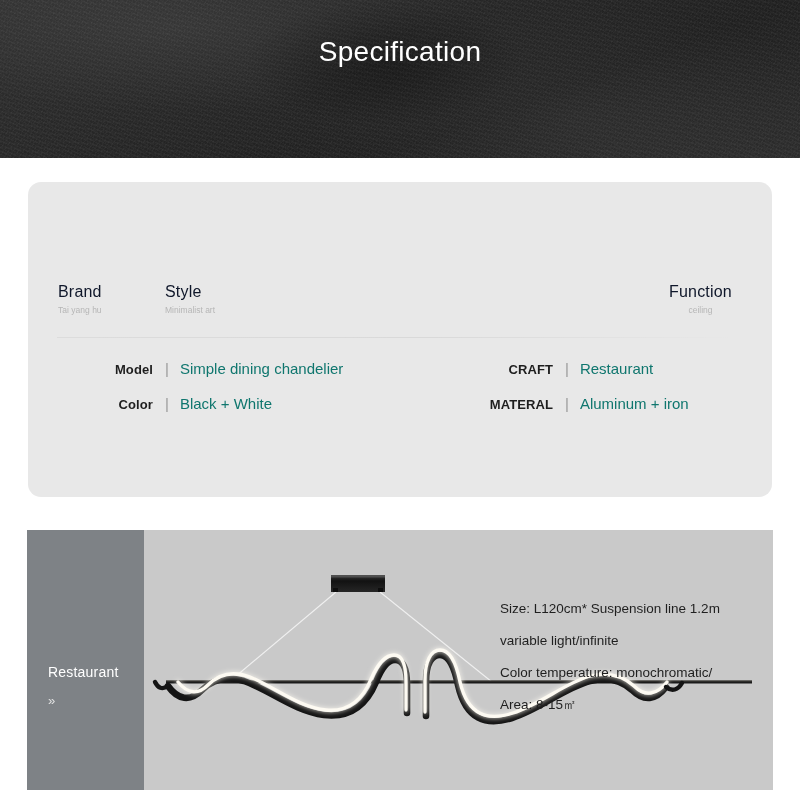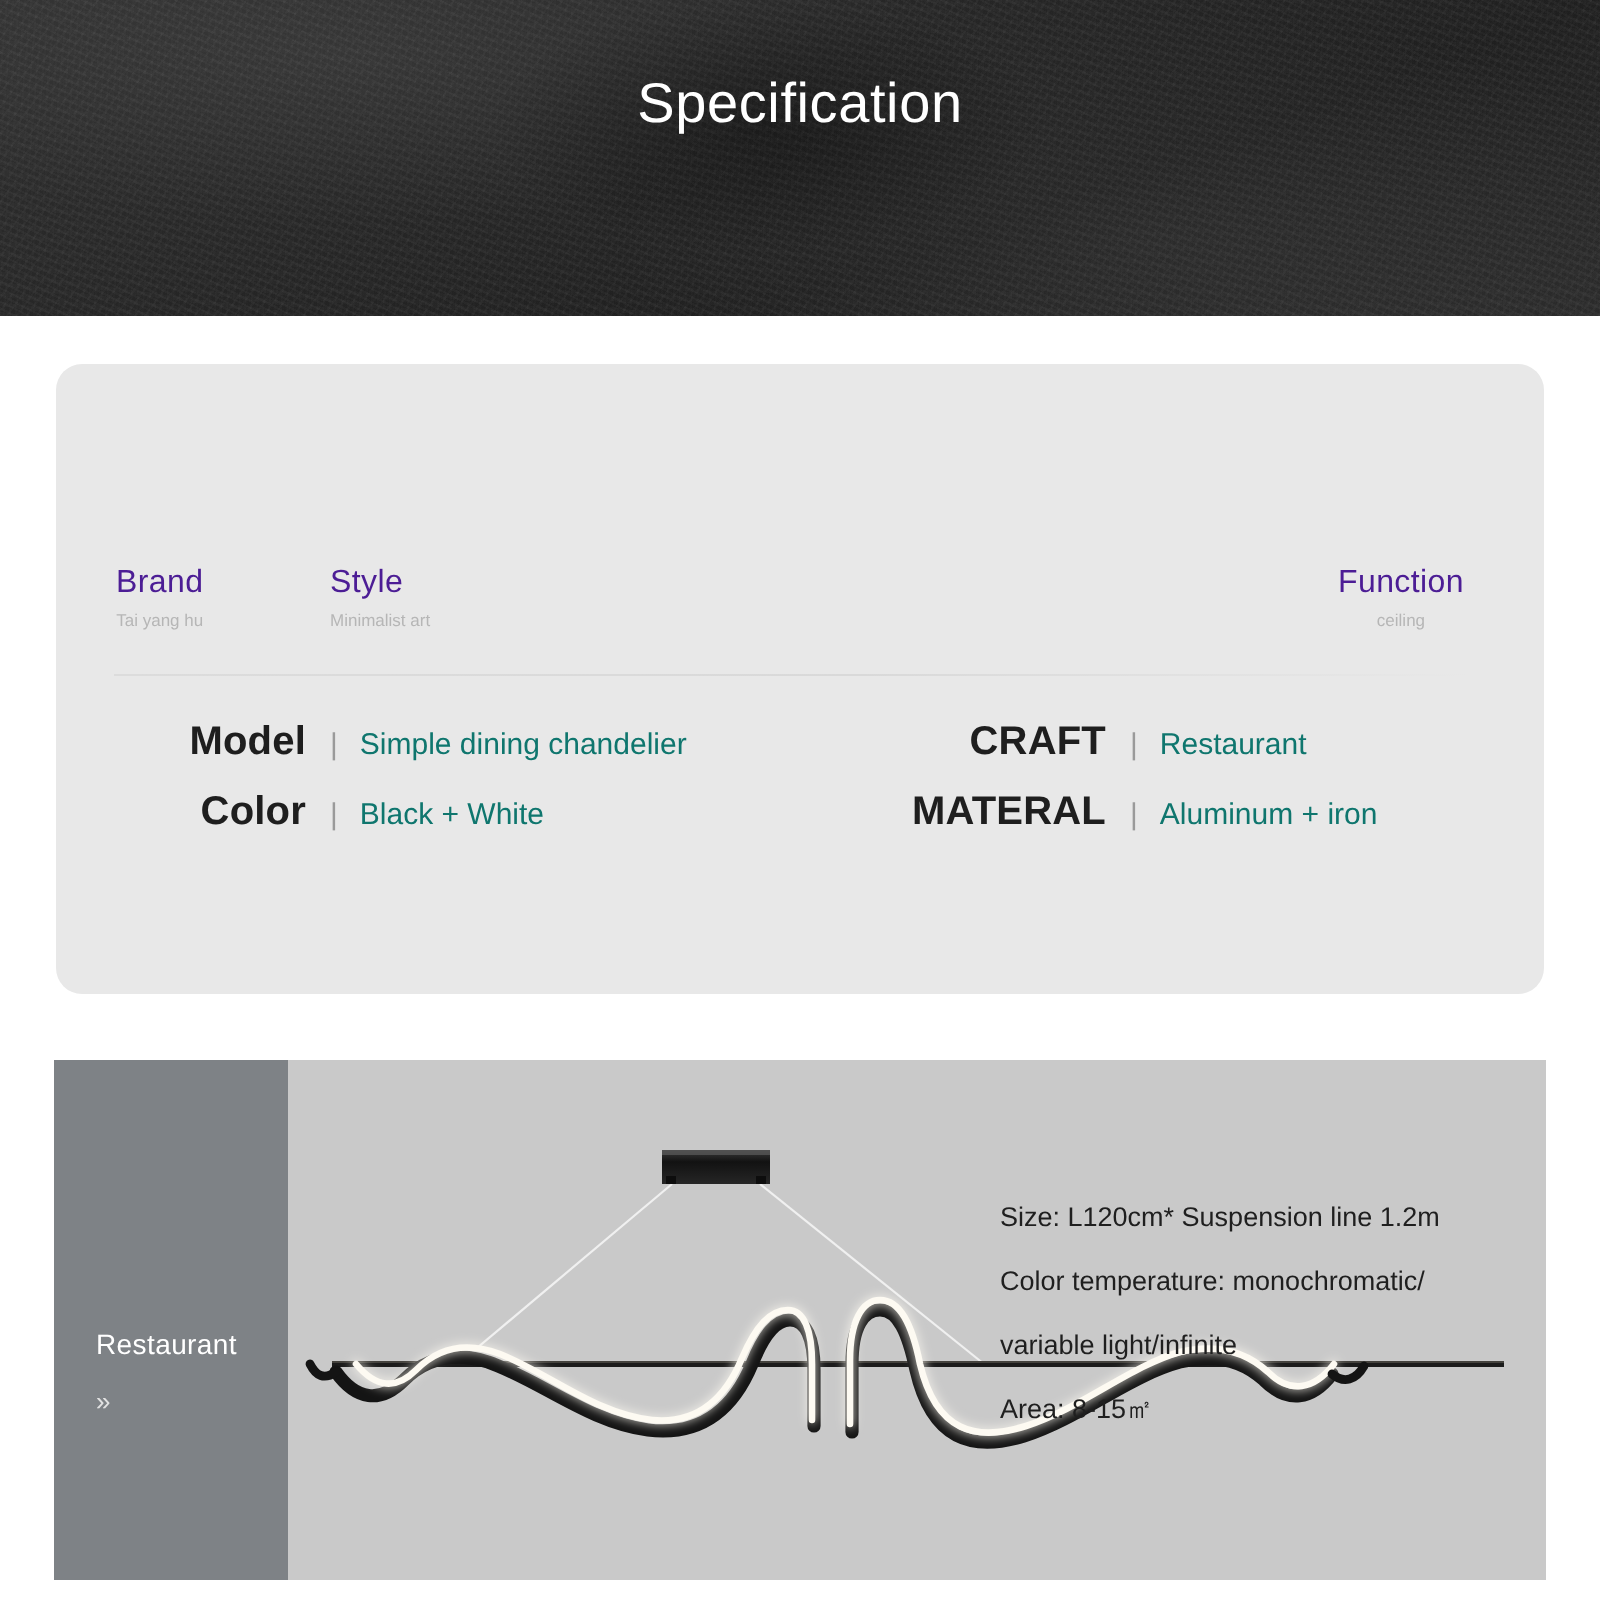--- a/index.html
+++ b/index.html
@@ -73,21 +73,21 @@
   }
   .top-col {
     position: absolute;
     top: 100px;
   }
   .top-col-brand { left: 30px; }
   .top-col-style { left: 137px; }
   .top-col-function { left: 641px; }
   .top-col-title {
     font-size: 16px;
-    color: #4c1d95;
+    color: #0f172a;
     font-weight: 400;
     letter-spacing: 0.2px;
     line-height: 20px;
   }
   .top-col-value {
     font-size: 8.5px;
     color: #b6b6b6;
     font-weight: 400;
     margin-top: 3px;
     line-height: 11px;
@@ -115,21 +115,21 @@
   }
   .detail-item {
     position: absolute;
     display: flex;
     align-items: baseline;
     white-space: nowrap;
   }
   .detail-left { left: 0; width: 400px; }
   .detail-right { left: 395px; }
   .detail-label {
-    font-size: 20px;
+    font-size: 13px;
     color: #1e1e1e;
     font-weight: 600;
     text-align: right;
     letter-spacing: 0.1px;
   }
   .detail-left .detail-label { width: 125px; }
   .detail-right .detail-label { width: 130px; }
   .detail-sep {
     font-size: 15px;
     color: #9a9a9a;
@@ -332,18 +332,18 @@
 
       <g fill="none" stroke="#141414" stroke-width="4.4" stroke-linecap="round">
         <path d="M 24,156 C 18,160 14,158 11,152"></path>
         <path d="M 522,157 C 528,162 534,160 538,153"></path>
       </g>
     </svg>
   </div>
 
   <div class="product-specs">
     <div class="product-spec-line">Size: L120cm* Suspension line 1.2m</div>
+    <div class="product-spec-line">variable light/infinite</div>
     <div class="product-spec-line">Color temperature: monochromatic/</div>
-    <div class="product-spec-line">variable light/infinite</div>
     <div class="product-spec-line">Area: 8-15㎡</div>
   </div>
 
 </div>
 
 </body></html>

